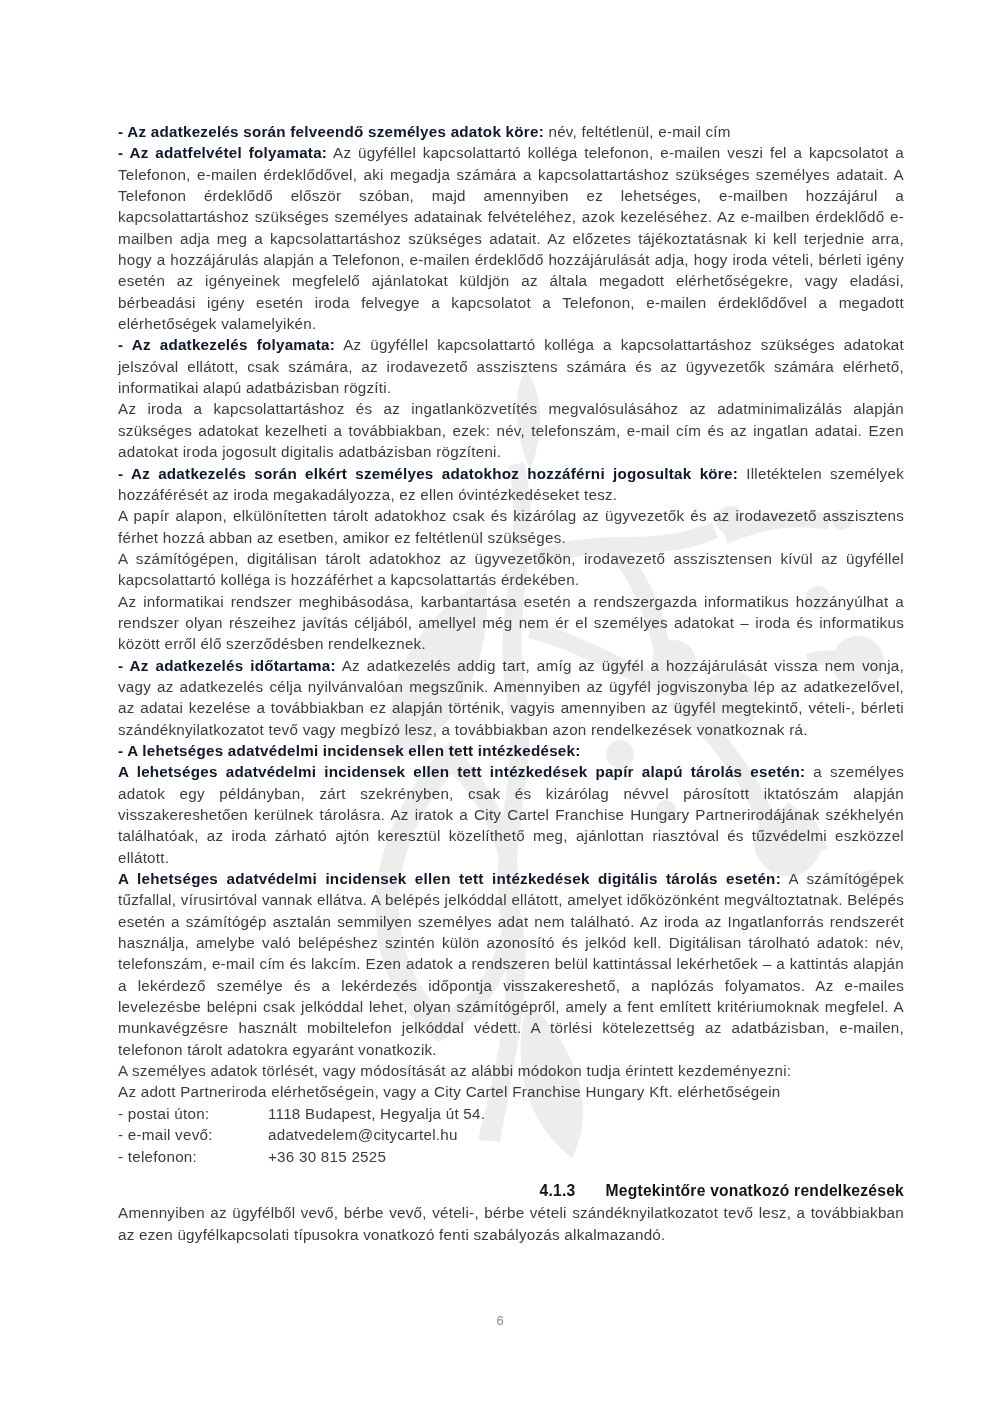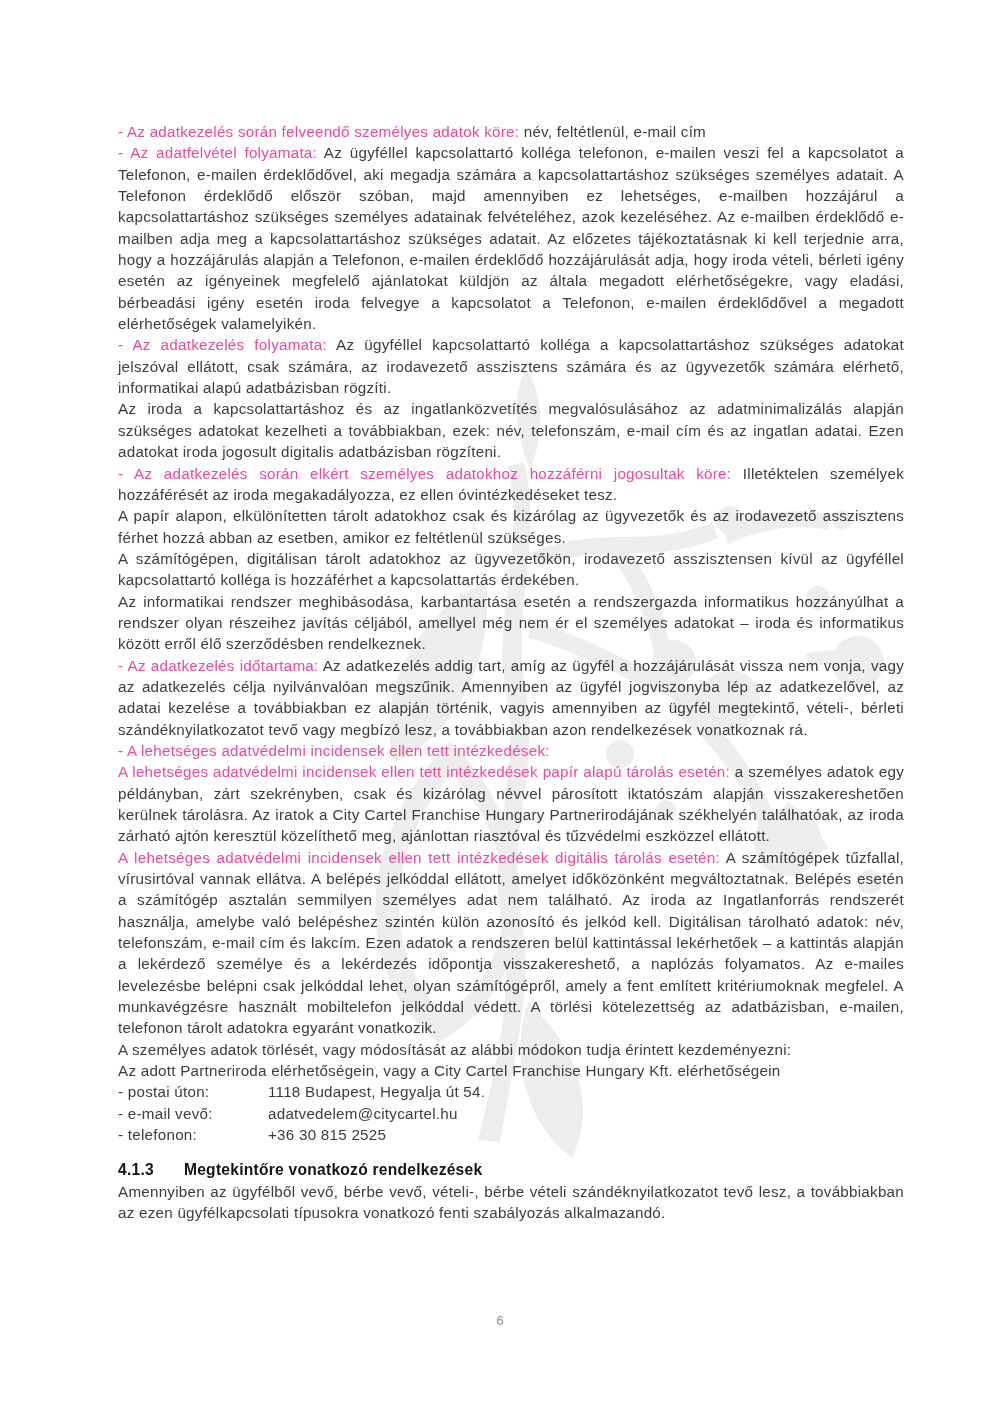--- a/index.html
+++ b/index.html
@@ -13,28 +13,28 @@
   .watermark{
     position:absolute;left:318px;top:362px;width:584px;height:800px;
     pointer-events:none;
   }
   .content{
     position:absolute;left:118px;top:121px;width:786px;
     font-size:15.2px;line-height:21.35px;letter-spacing:.25px;
     color:#3c3c3c;text-align:justify;
   }
   .content p{margin:0;padding:0;}
-  .content b{color:#ec4899;font-weight:normal;}
+  .content b{color:#0f172a;font-weight:bold;}
   .contact-row{display:flex;}
   .contact-label{width:150px;flex:0 0 150px;}
   .contact-value{flex:1;}
   .section-heading{
     margin-top:13px;margin-bottom:1px;
     font-weight:bold;color:#141414;font-size:15.6px;
-    text-align:left;
+    text-align:right;
   }
   .section-heading .sec-num{margin-right:30px;}
   .closing{margin:0;}
   .page-number{
     position:absolute;left:0;top:1313px;width:1000px;
     text-align:center;color:#8d8d8d;font-size:13px;
     font-family:"Liberation Sans","DejaVu Sans",sans-serif;
   }
 </style>
 </head>

